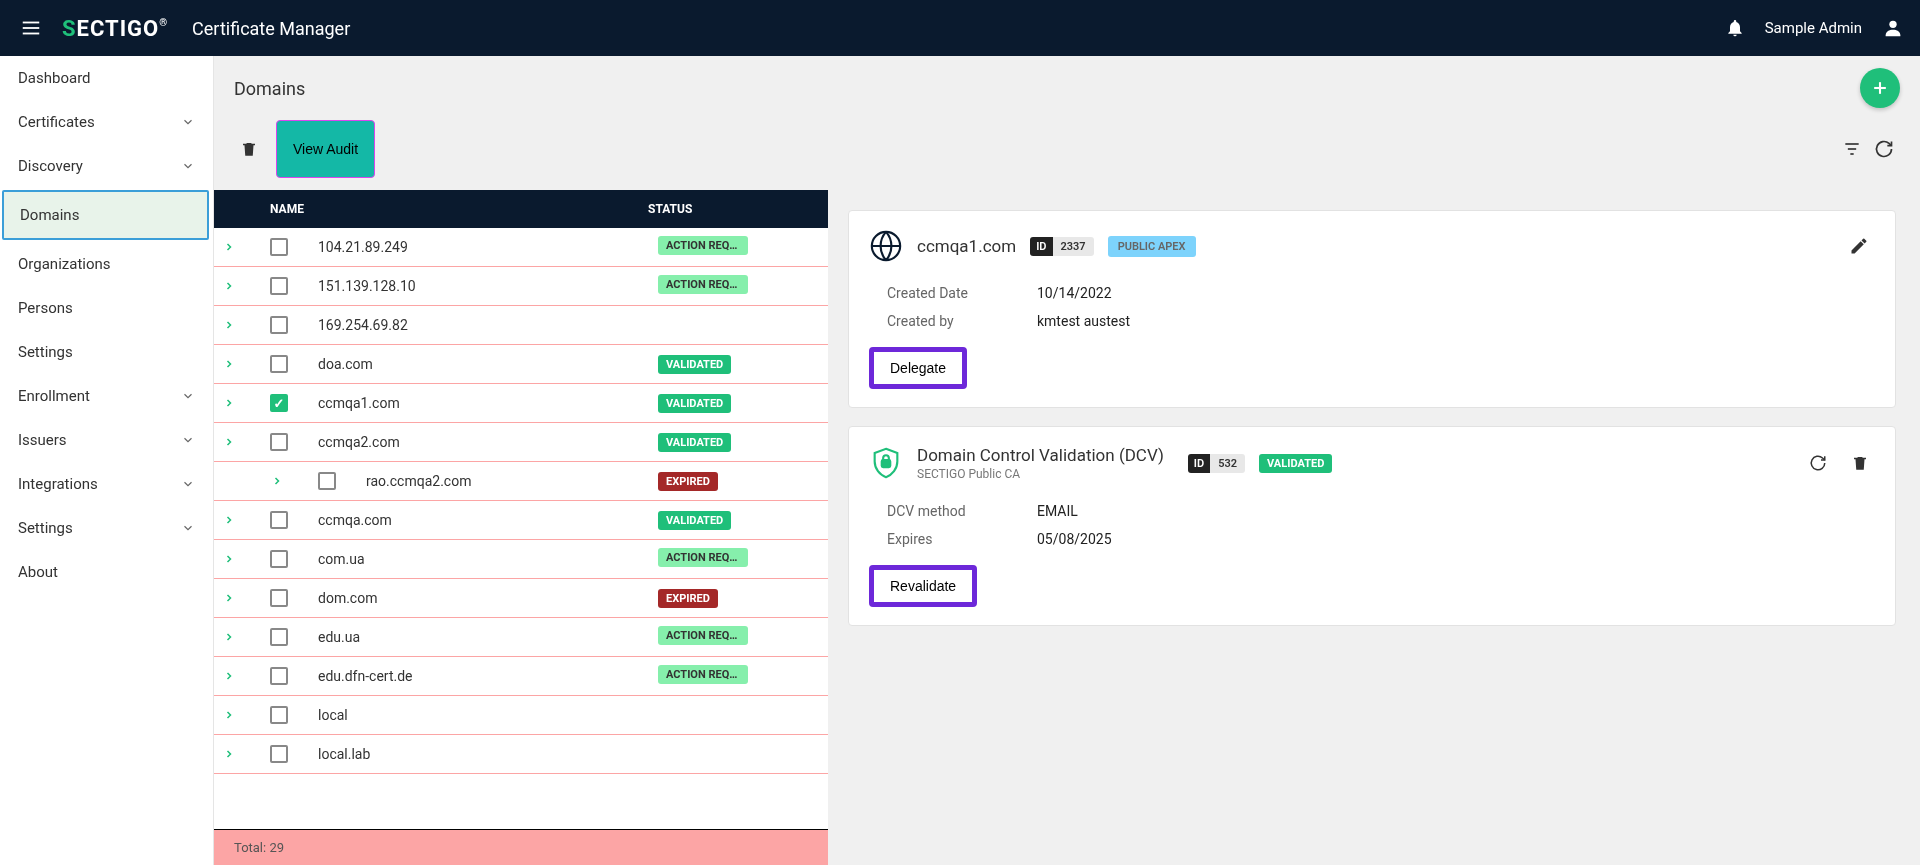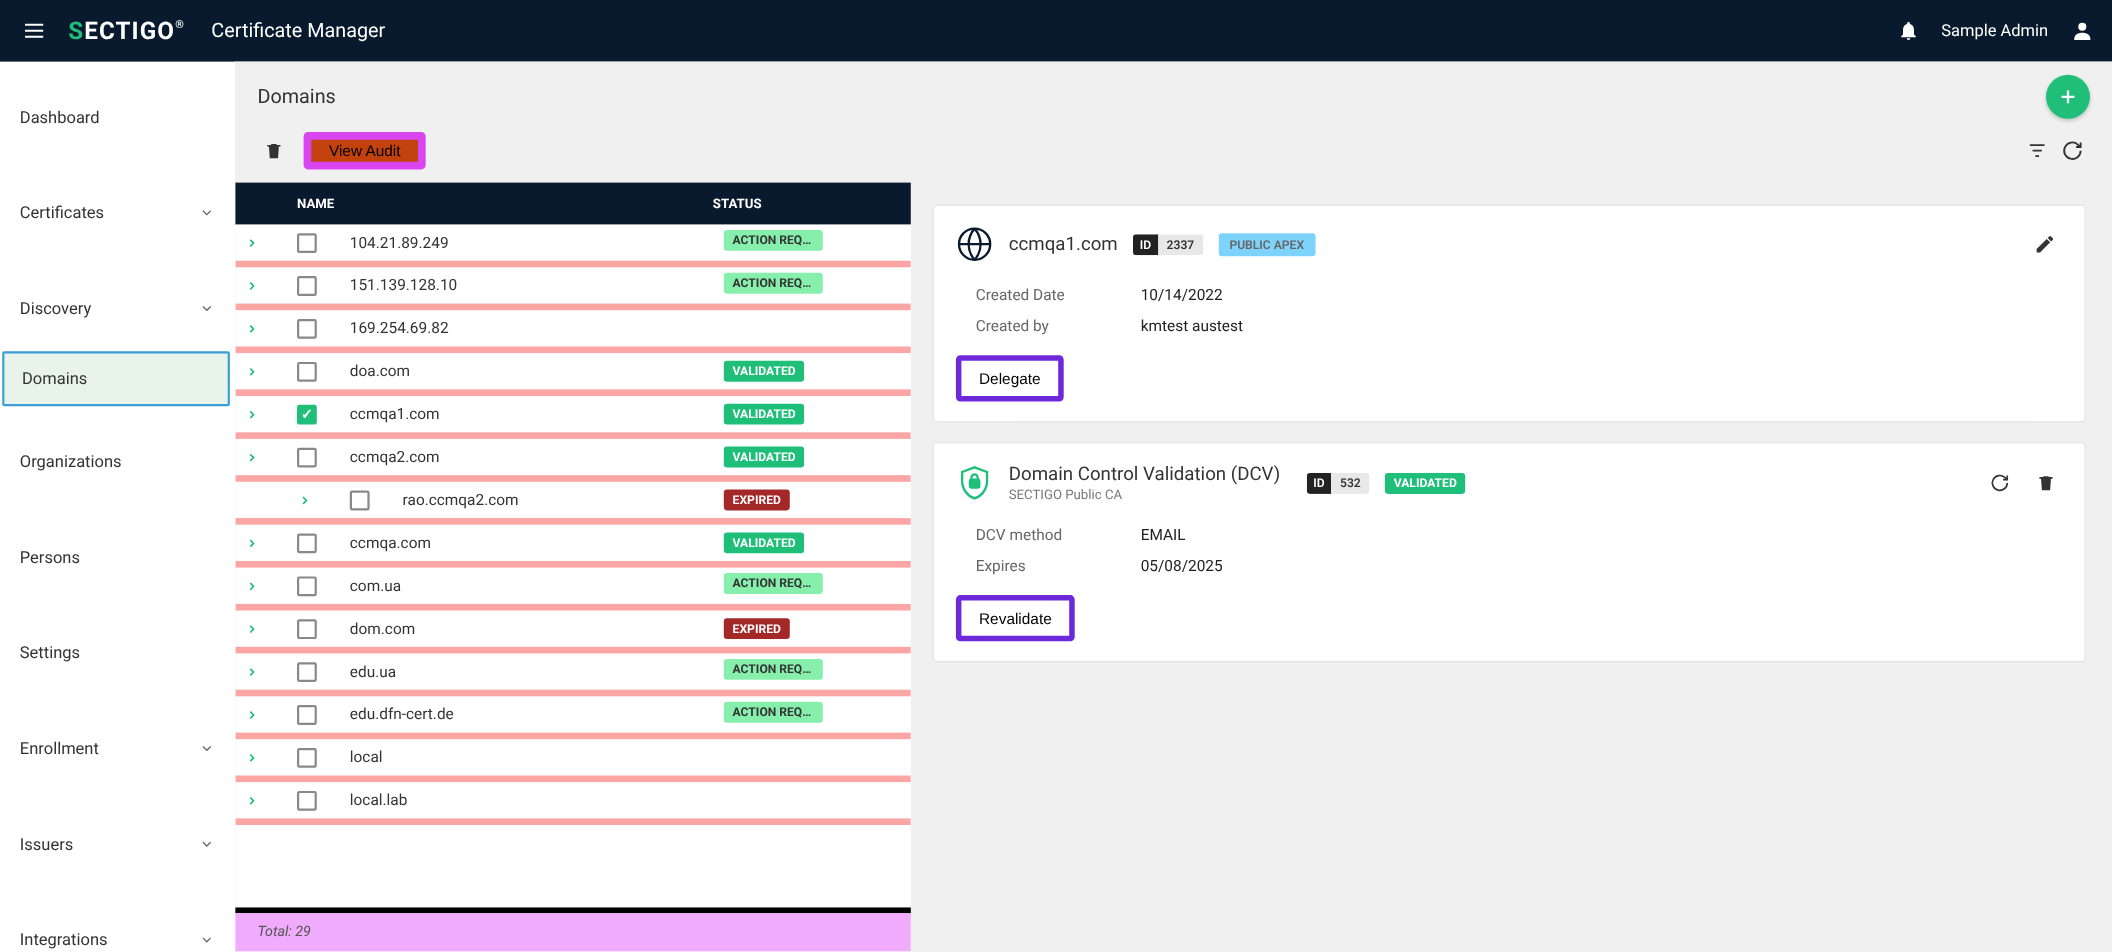--- a/index.html
+++ b/index.html
@@ -15,64 +15,64 @@
   .topbar-spacer { flex: 1; }
   .topbar-right { display: flex; align-items: center; gap: 20px; justify-content: center; }
   .bell-btn, .user-btn { background:none; border:none; color:#fff; cursor:pointer; }
   .user-label { font-size: 15px; }
   
   
   .layout { display: flex; height: calc(100vh - 56px); }
   
   
   .sidebar { width: 214px; background: #fff; border-right: 1px solid #e5e5e5; overflow-y: auto; }
-  .nav-item { display: flex; align-items: center; justify-content: space-between; padding: 28px 18px; cursor: pointer; font-size: 15px; color: #333; margin-top: 13px; }
+  .nav-item { display: flex; align-items: center; justify-content: space-between; padding: 13px 18px; cursor: pointer; font-size: 15px; color: #333; }
   .nav-item.active { background: #e8f3ea; border: 2px solid #3b9ed8; margin: 2px 4px 2px 2px; padding: 14px 16px; border-radius:2px;}
   .chev-down { width:14px; height:14px; flex-shrink:0;}
   
   
   .main { flex: 1; display: flex; flex-direction: column; background: #f0f0f0; min-width:0;}
   .page-header { padding: 12px 20px 8px; display:flex; align-items:center;}
   .page-title { font-size: 18px; font-weight: 400; }
   .page-header-spacer{flex:1;}
   .add-fab { width:40px; height:40px; border-radius:50%; background:#1fbf7a; border:none; color:#fff; display:flex; align-items:center; justify-content:center; cursor:pointer; box-shadow:0 2px 4px rgba(0,0,0,0.2);}
   
   .toolbar { display:flex; align-items:center; padding: 4px 20px 12px; }
   .icon-btn { background:none; border:none; cursor:pointer; padding:6px; color:#333;}
-  .view-audit-btn { border:7px solid #d946ef; background:#c2410c; padding:2px 16px; border-radius:4px; cursor:pointer; margin-left:12px; font-size:14px;}
+  .view-audit-btn { border:1px solid #d946ef; background:#14b8a6; padding:20px 16px; border-radius:4px; cursor:pointer; margin-left:12px; font-size:14px;}
   .toolbar-spacer{flex:1;}
   
   
   .content-split { flex:1; display:flex; min-height:0; gap:20px; padding:0 0 0 0;justify-content:space-between;}
   
   
   .table-panel { width: 614px; display:flex; flex-direction:column; background:#fff; }
   .table-head { display:flex; background:#0a1a2e; color:#fff; font-size:12px; font-weight:700; padding: 12px 0; }
   .th-name { padding-left: 56px; flex:1;}
   .th-status { width: 180px; }
   .table-body { flex:1; overflow-y: scroll; position:relative;}
-  .row { display:flex; align-items:center; border-bottom:6px solid #fca5a5; min-height:39px; padding: 4px 0; gap: 22px;}
+  .row { display:flex; align-items:center; border-bottom:1px solid #fca5a5; min-height:39px; padding: 4px 0; gap: 22px;}
   .row .expand { width:30px; text-align:center; color:#1fbf7a; cursor:pointer; display:flex; justify-content:center;}
   .row.child .expand { margin-left:48px;}
   .row .cb { width:26px; display:flex; justify-content:center;}
   .checkbox { width:18px; height:18px; border:2px solid #888; border-radius:2px; display:inline-flex; align-items:center; justify-content:center; cursor:pointer;}
   .checkbox.checked { background:#1fbf7a; border-color:#1fbf7a; }
   .checkbox.checked::after{ content:"✓"; color:#fff; font-size:13px; font-weight:bold;}
   .row .name-cell { flex:1; padding-left:4px; font-size:14px;}
   .row .status-cell { width:170px;}
   .badge { display:inline-block; padding:3px 8px; border-radius:3px; font-size:11px; font-weight:700; }
   .badge.action { background:#86efac; color:#333; max-width:90px; overflow:hidden; text-overflow:ellipsis; white-space:nowrap;}
   .badge.validated { background:#1fbf7a; color:#fff;}
   .badge.expired { background:#a42828; color:#fff;}
   .badge.apex { background:#7dd3fc; color:#666; font-weight:600; font-size:11px; padding:4px 10px;}
   .id-chip { display:inline-flex; align-items:center; border-radius:3px; overflow:hidden; font-size:11px; font-weight:600;}
   .id-chip .id-lbl{ background:#222; color:#fff; padding:3px 6px;}
   .id-chip .id-val{ background:#e8e8e8; color:#333; padding:3px 8px;}
   
-  .table-footer { padding:10px 20px; font-size:13px; color:#555; background:#f0abfc; border-top:5px solid #000000;font-style:italic;}
+  .table-footer { padding:10px 20px; font-size:13px; color:#555; background:#fca5a5; border-top:1px solid #000000;}
   
   
   .detail-panel { flex:1; padding: 20px 24px 0 0; overflow-y:auto;}
   .card { background:#fff; border:1px solid #e2e2e2; border-radius:4px; margin-bottom:18px; padding:18px 20px;}
   .card-head { display:flex; align-items:center; gap:14px; margin-bottom:16px;}
   .card-head .globe, .card-head .shield { width:34px; height:34px; flex-shrink:0;}
   .card-title { font-size:17px; }
   .card-head-spacer{flex:1;}
   .kv-row{ display:flex; padding:6px 0; font-size:14px;margin-left:18px;}
   .kv-key{ width:150px; color:#666;}

